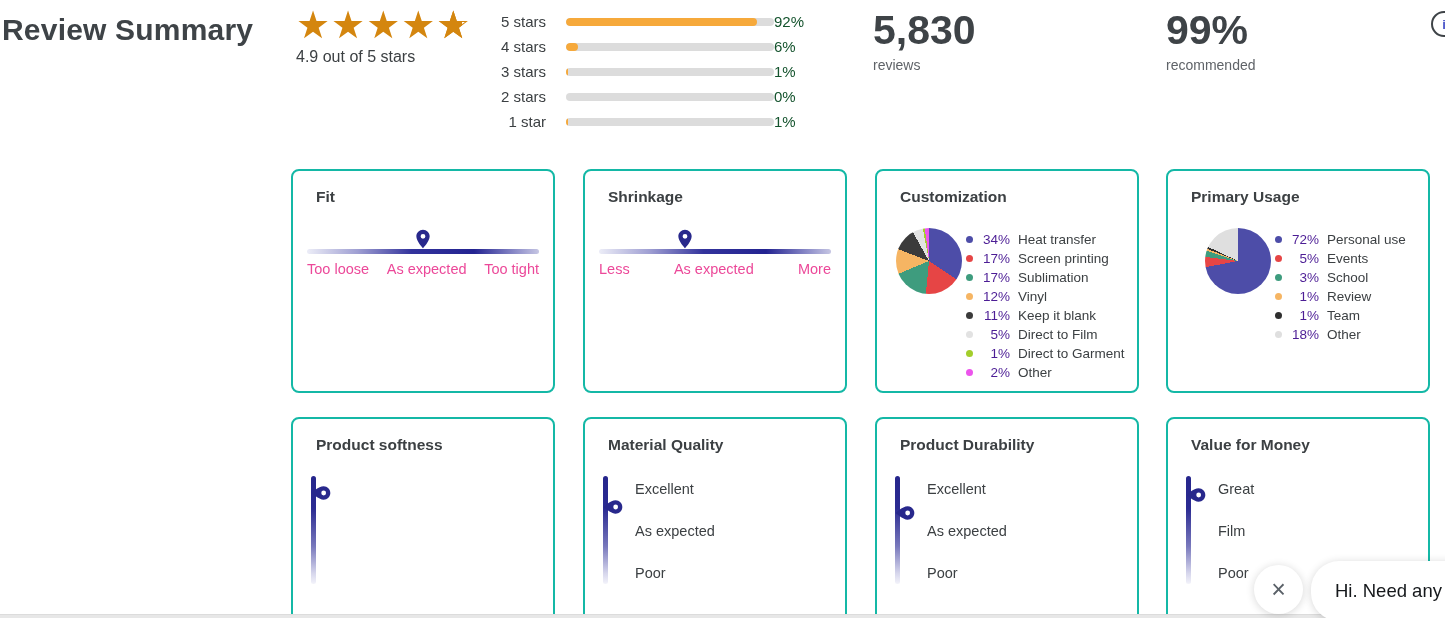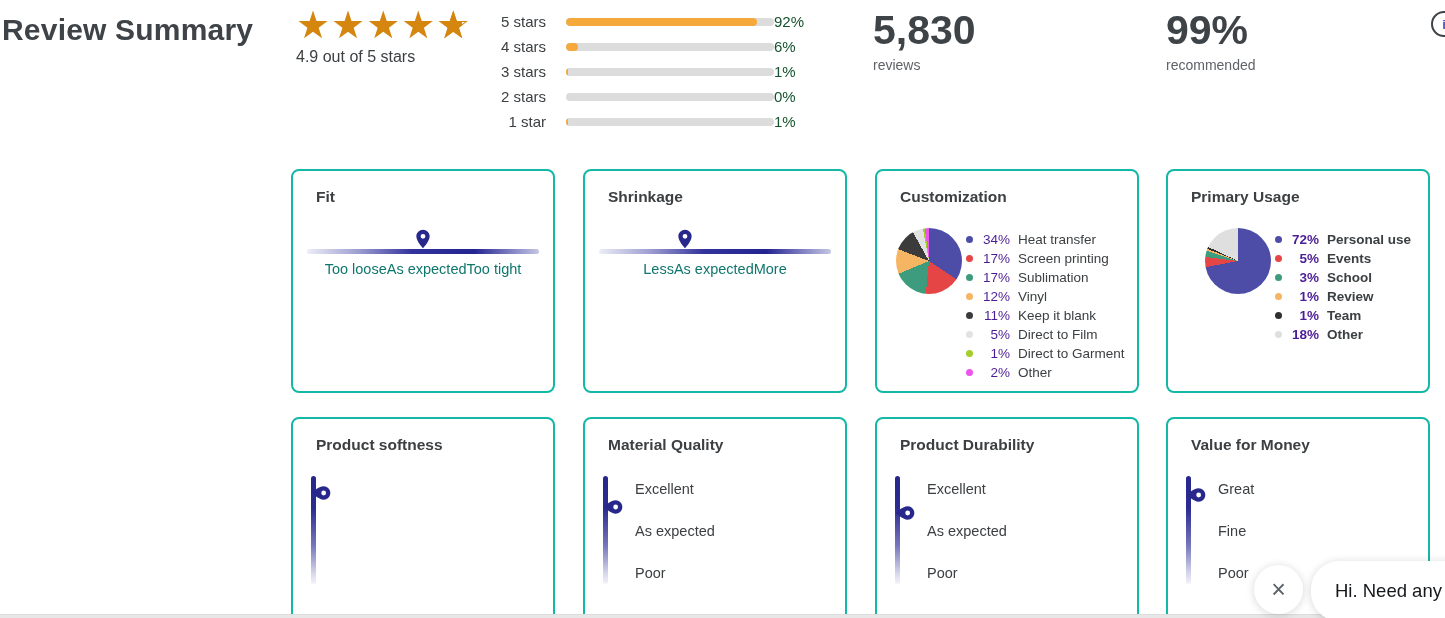--- a/index.html
+++ b/index.html
@@ -31,28 +31,28 @@
   .card{position:absolute;width:264px;background:#fff;border:2px solid #14b8a6;border-radius:8px;box-sizing:border-box;margin-top:8px;}
   .row1{top:161px;height:224px;}
   .row2{top:409px;height:217px;}
   .c1{left:291px;} .c2{left:583px;} .c3{left:875px;} .c4{left:1166px;}
   .card-title{position:absolute;left:23px;top:17px;font-size:15.5px;font-weight:bold;color:#3C4043;}
   
   .hslider{position:absolute;left:14px;right:14px;top:54px;height:66px;}
   .htrack{position:absolute;left:0;right:0;top:24px;height:5px;border-radius:3px;
     background:linear-gradient(90deg,#ecedf7 0%,#9e9ed2 22%,#33339c 45%,#232391 72%,#8d8dc9 90%,#c6c6e3 100%);}
   .pin-h{position:absolute;top:4px;width:16px;height:20px;transform:translateX(-50%);}
-  .hlabels{position:absolute;left:0;right:0;top:36px;display:flex;justify-content:center;font-size:14.5px;color:#0f766e;}
+  .hlabels{position:absolute;left:0;right:0;top:36px;display:flex;justify-content:space-between;font-size:14.5px;color:#ec4899;}
   
   .pie{position:absolute;width:66px;height:66px;border-radius:50%;top:57px;}
   .pie-custom{left:19px;}
   .pie-usage{left:37px;}
   .legend{position:absolute;top:59px;}
   .legend-custom{left:89px;}
-  .legend-usage{left:107px;font-weight:bold;}
+  .legend-usage{left:107px;}
   .legend-row{height:19px;display:flex;align-items:center;}
   .legend-dot{width:7px;height:7px;border-radius:50%;margin-right:7px;flex:none;}
   .legend-pct{width:30px;text-align:right;margin-right:8px;font-size:13.5px;color:#4c1d95;flex:none;}
   .legend-label{font-size:13.5px;color:#3C4043;white-space:nowrap;}
   
   .vtrack-wrap{position:absolute;left:18px;top:57px;width:34px;height:108px;}
   .vtrack{position:absolute;left:0;top:0;width:5px;height:100%;border-radius:3px;
     background:linear-gradient(#26268C 0%,#2B2B92 30%,#7878BC 65%,#D6D6EC 90%,#F3F3FA 100%);}
   .pin-v{position:absolute;left:2px;width:20px;height:20px;transform:translateY(-50%);}
   .pin-v svg{transform:rotate(90deg);}
@@ -298,21 +298,21 @@
   <div class="vtrack-wrap">
     <div class="vtrack"></div>
     <div class="pin-v" style="top: 18%;">
       <svg width="16" height="20" viewBox="0 0 24 30">
           <path fill="#28288C" fill-rule="evenodd" d="M12 1C6.5 1 2 5.5 2 11c0 7.6 10 18 10 18s10-10.4 10-18C22 5.5 17.5 1 12 1zm0 13.6a3.6 3.6 0 1 1 0-7.2 3.6 3.6 0 0 1 0 7.2z"></path>
         </svg>
     </div>
   </div>
   <div class="voptions">
     <div class="vopt">Great</div>
-    <div class="vopt">Fine</div>
+    <div class="vopt">Film</div>
     <div class="vopt">Poor</div>
   </div>
 </div>
 
 <div class="chat-close">
     <span>×</span>
   </div>
 <div class="chat-bubble">
     <span>Hi. Need any hel</span>
   </div>

